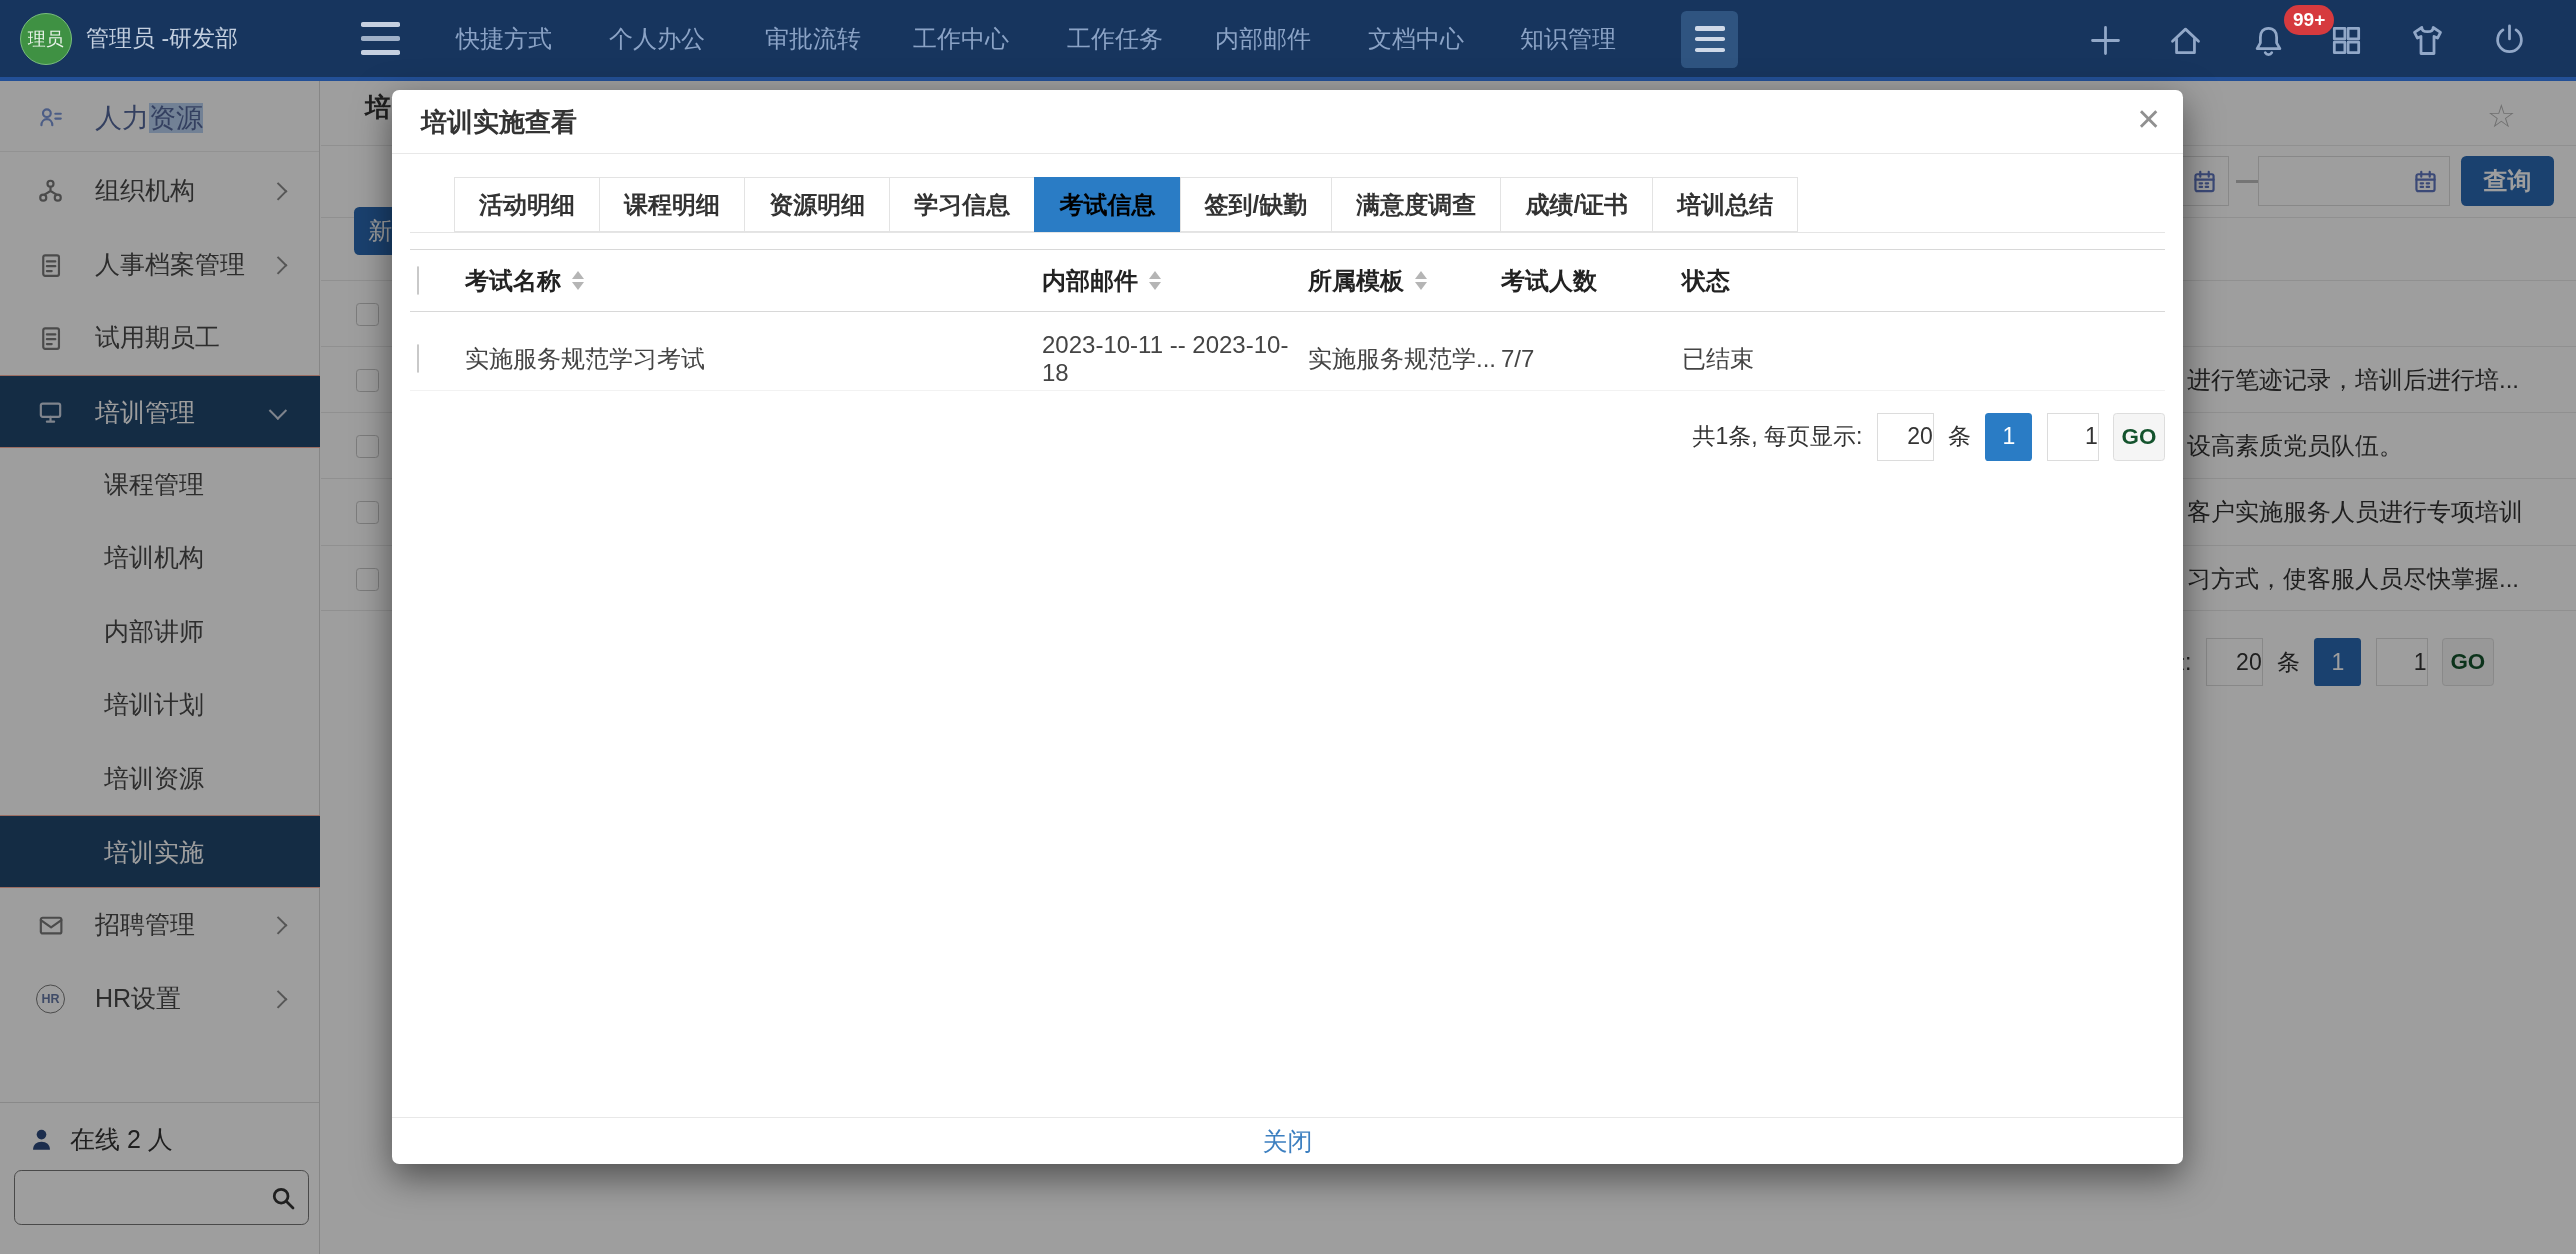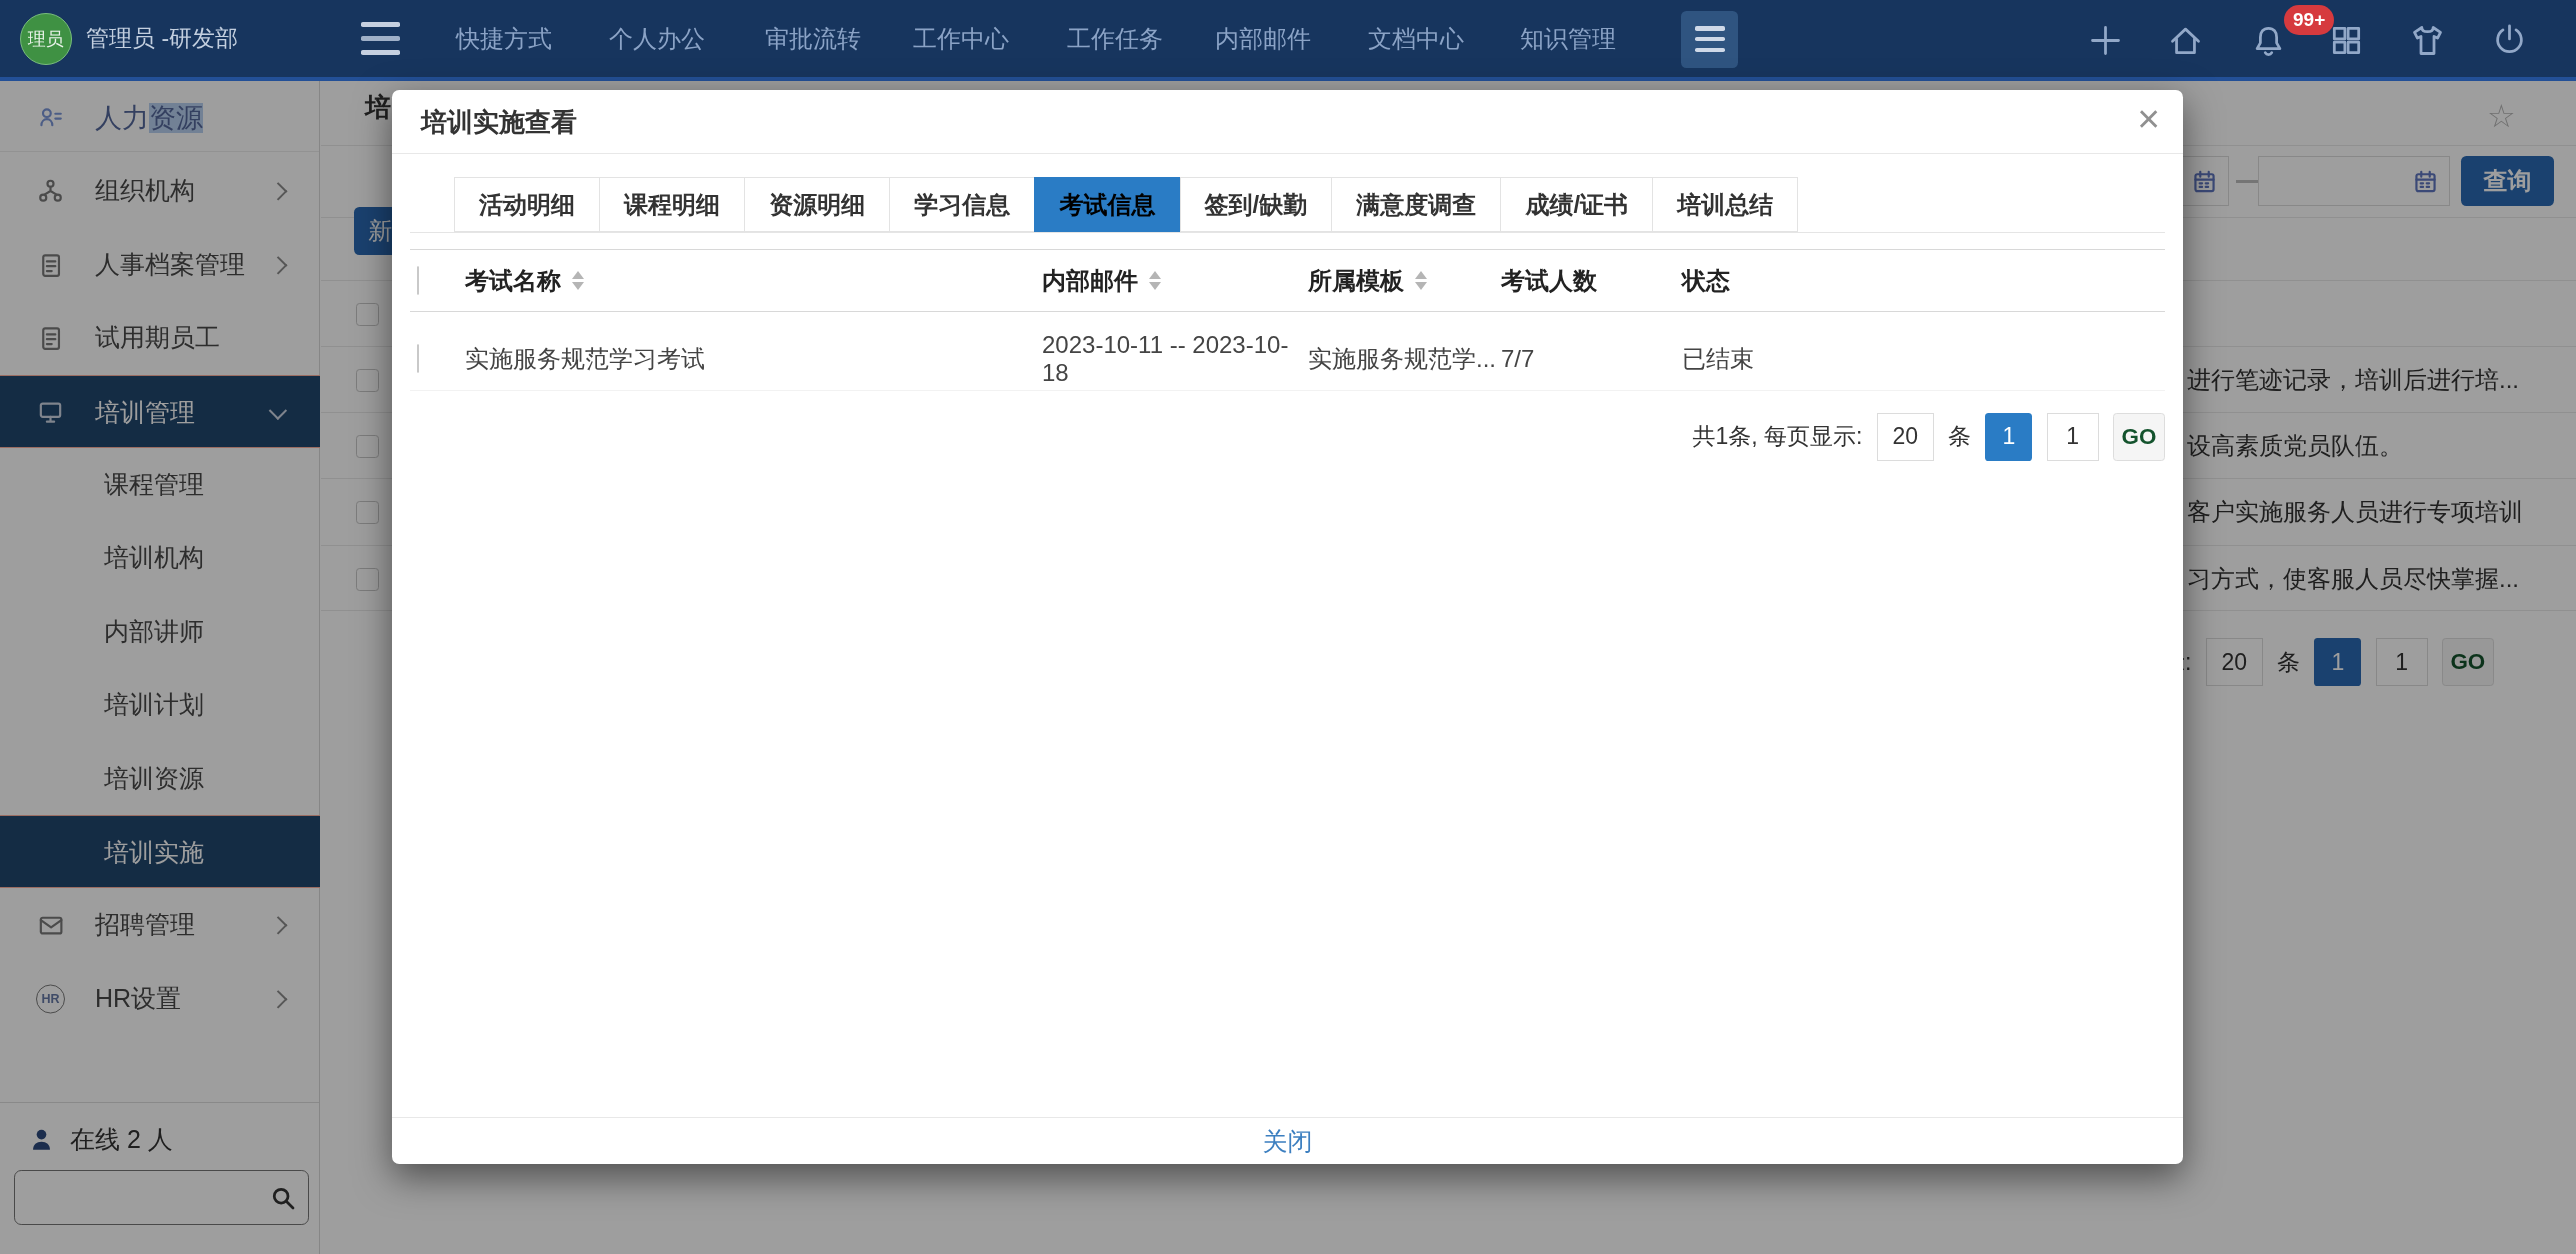--- a/index.html
+++ b/index.html
@@ -91,21 +91,21 @@
               border-radius:5.4px; color:#fff; font-size:24px; font-weight:bold; display:flex;
               align-items:center; justify-content:center; cursor:pointer; }
   .bg-row { position:absolute; left:0; width:100%; height:66px; border-top:0.9px solid #e8e8e8; }
   .bg-row .cb { position:absolute; left:35px; top:21.5px; }
   .bg-row .frag { position:absolute; left:1866px; top:0; height:66px; display:flex; align-items:center;
                   font-size:24px; color:#333; white-space:nowrap; }
   .cb { width:23px; height:23px; border:1.8px solid #c9c9c9; border-radius:3.6px; background:#fff; cursor:pointer; }
   .bg-pager { position:absolute; left:1772px; top:556px; height:50px; display:flex; align-items:center;
               gap:14.3px; font-size:23px; color:#333; }
 
-  .num-box { width:57px; height:48px; border:0.9px solid #dcdcdc; background:#fff; text-align:center;
+  .num-box { width:57px; height:48px; border:0.9px solid #dcdcdc; background:#fff; text-align:right;
              font-size:23px; color:#333; }
   .page-btn { min-width:47px; height:48px; background:#2a7cc5; border-radius:3.6px; color:#fff; font-size:23px;
               display:flex; align-items:center; justify-content:center; cursor:pointer; }
   .bg-pager .page-btn { background:#2a69b3; }
   .go-btn { width:52px; height:48px; background:#f5f5f5; border:0.9px solid #ddd; border-radius:3.6px;
             color:#14532d; font-size:22.4px; font-weight:bold; display:flex; align-items:center;
             justify-content:center; cursor:pointer; }
 
   
   .modal { position:absolute; left:392px; top:90px; width:1791px; height:1074px; background:#fff;

